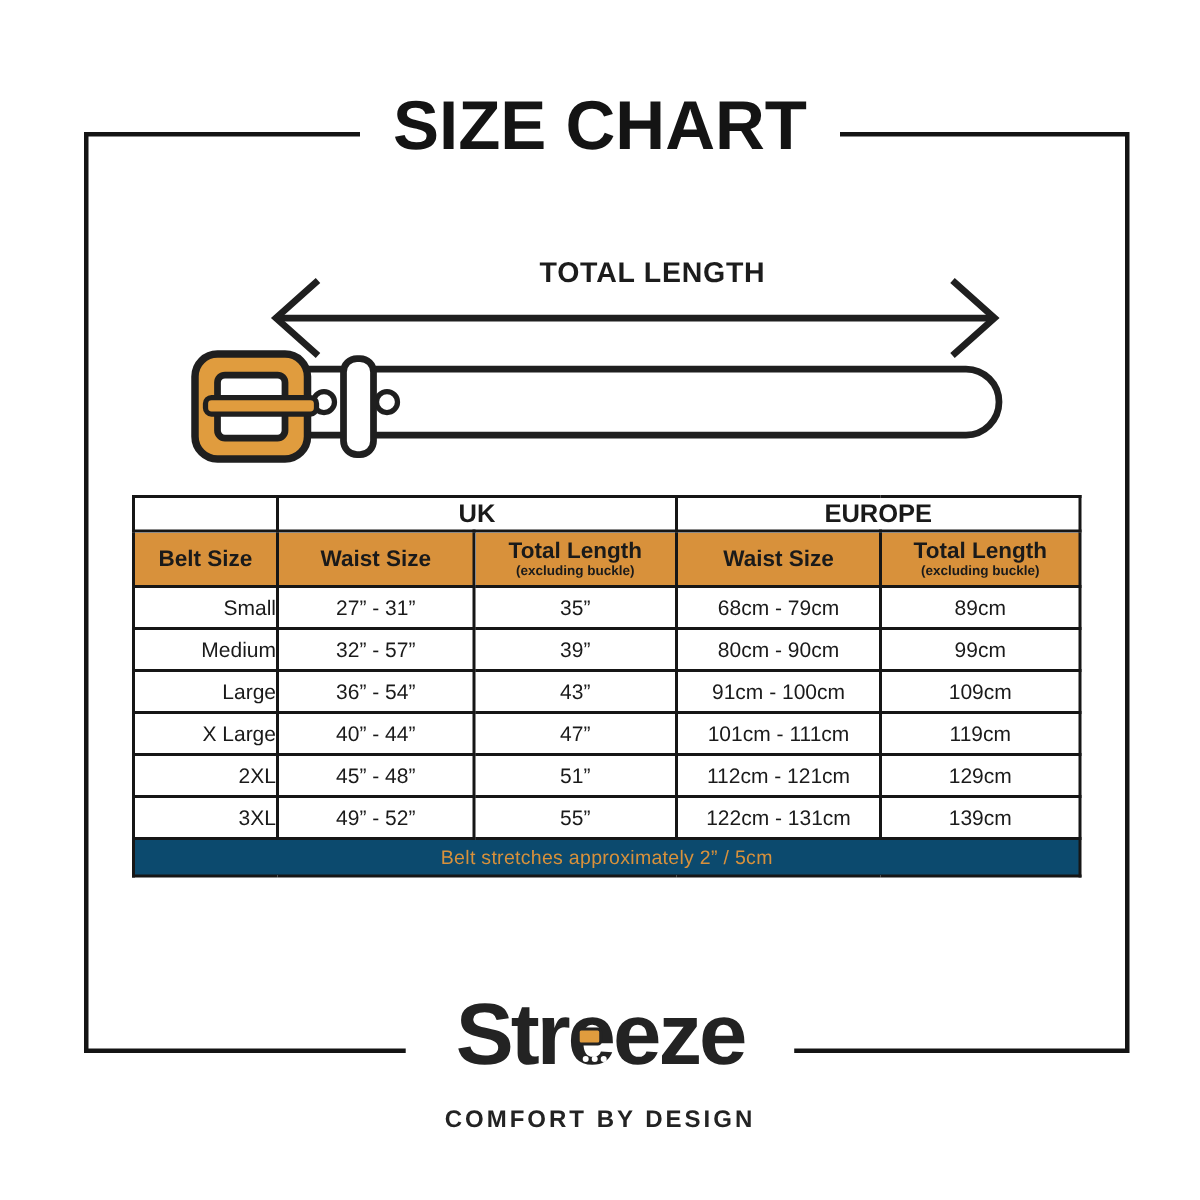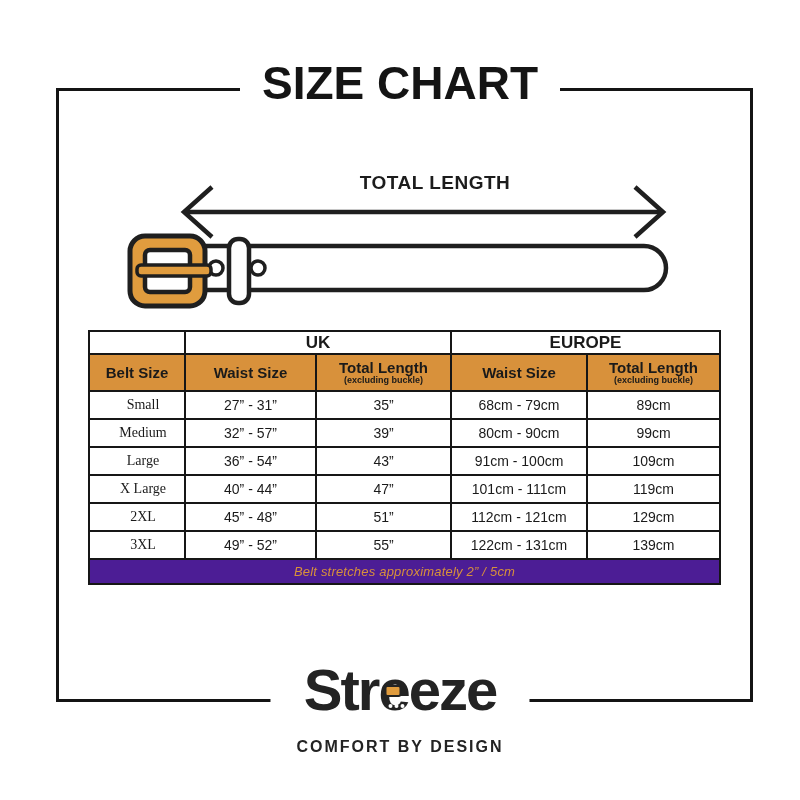--- a/index.html
+++ b/index.html
@@ -26,22 +26,22 @@
   
   .size-table { position: absolute; left: 88px; top: 330px; width: 631px; z-index: 2;
                 border-collapse: collapse; table-layout: fixed; }
   .size-table td, .size-table th { border: 2px solid #161616; text-align: center; vertical-align: middle;
                                    font-weight: normal; overflow: hidden; }
   .size-table { border: 1px solid #22c55e; }
   .row-region td { height: 23px; font-size: 17px; font-weight: bold; background: #fff; }
   .row-colheads td { height: 37px; background: #D8913B; font-size: 15px; font-weight: bold; line-height: 1.05; text-align: center; }
   .subnote { display: block; font-size: 9px; font-weight: bold; letter-spacing: 0px; }
   .row-data td { height: 28px; font-size: 14px; background: #fff; text-align: center; }
-  .row-data td.size-cell { text-align: center; padding-left: 12px; font-family: Liberation Serif, serif; }
-  .row-foot td { height: 25px; background: #4c1d95; color: #D8913B; font-size: 13px; letter-spacing: 0.2px; font-style: italic; }
+  .row-data td.size-cell { text-align: right; padding-left: 12px; }
+  .row-foot td { height: 25px; background: #0c4a6e; color: #D8913B; font-size: 13px; letter-spacing: 0.2px; }
 
   
   .logo-wrap { position: absolute; left: 50%; transform: translateX(-50%); top: 658px;
                background: #fff; padding: 0 26px; text-align: center; z-index: 3; }
   .logo-text { font-size: 58px; font-weight: bold; letter-spacing: -2px; color: #232323;
                line-height: 64px; white-space: nowrap; }
   .logo-e { position: relative; display: inline-block; }
   .logo-buckle { position: absolute; left: 6px; top: 27px; width: 17px; height: 12px;
                  background: #E09C3E; border: 2px solid #232323; border-radius: 3px; }
   .logo-dots { position: absolute; left: 8px; top: 46px; width: 22px; height: 4px; }

